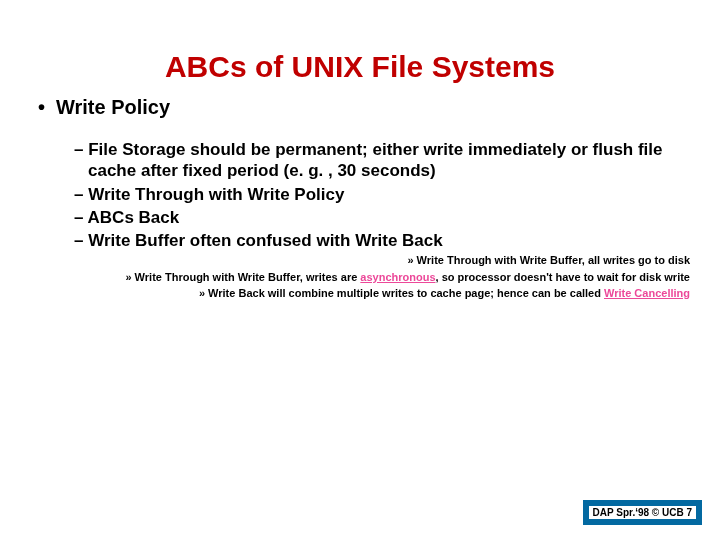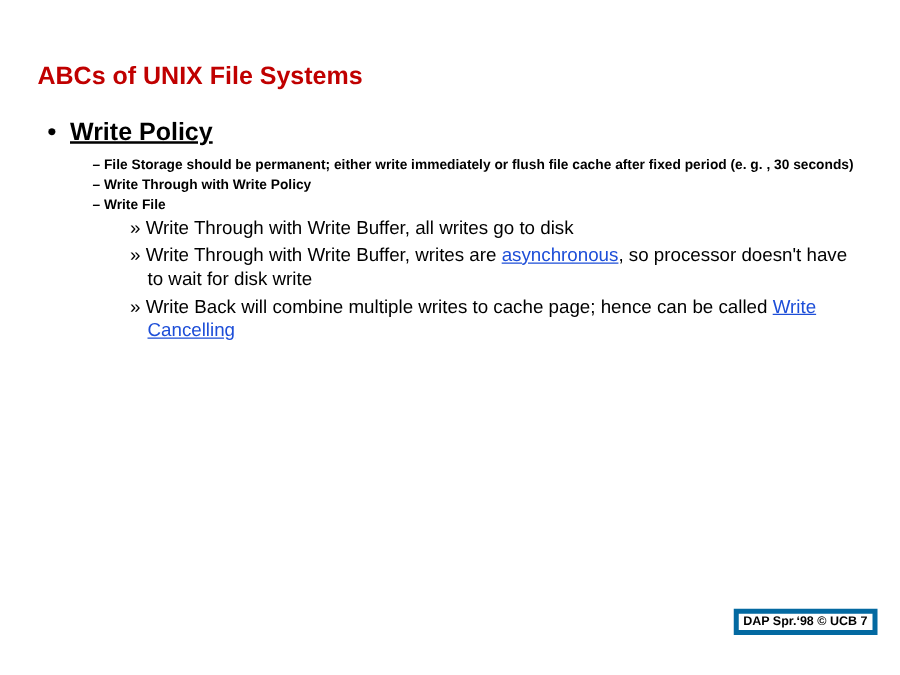--- a/index.html
+++ b/index.html
@@ -1,39 +1,40 @@
 <!DOCTYPE html>
 <html><head>
 <meta charset="utf-8">
 <style>
   * { margin: 0; padding: 0; box-sizing: border-box; }
   html, body { width: 720px; height: 540px; background: #fff; font-family: Arial, Helvetica, sans-serif; color: #000; }
   .slide { width: 720px; height: 540px; position: relative; padding: 50px 30px 0 30px; }
-  .title { color: #c00000; font-size: 20px; font-weight: bold; text-align: left; margin-bottom: 22px; }
-  .l1 { font-size: 20px; font-weight: bold; margin-left: 8px; margin-bottom: 8px; text-decoration: underline; }
+  .title { color: #c00000; font-size: 30px; font-weight: bold; text-align: center; margin-bottom: 12px; }
+  .l1 { font-size: 20px; font-weight: bold; margin-left: 8px; margin-bottom: 20px; }
   .l1 .bullet { display: inline-block; width: 18px; }
-  .l2 { font-size: 11px; font-weight: bold; margin-left: 58px; text-indent: -14px; line-height: 1.25; margin-bottom: 2px; }
-  .l3 { font-size: 15px; font-weight: normal; margin-left: 88px; text-indent: -14px; line-height: 1.3; margin-bottom: 2px; }
-  .us { text-decoration: underline; color: #1d4ed8; }
-  .footer { position: absolute; right: 18px; bottom: 32px; border: 4px solid #0369a1; padding: 1px 4px; font-size: 10px; font-weight: bold; white-space: nowrap; }
+  .l2 { font-size: 17px; font-weight: bold; margin-left: 58px; text-indent: -14px; line-height: 1.25; margin-bottom: 2px; }
+  .l3 { font-size: 11px; font-weight: bold; margin-left: 88px; text-indent: -14px; line-height: 1.3; margin-bottom: 2px; text-align: right; }
+  .us { text-decoration: underline; color: #ec4899; }
+  .footer { position: absolute; right: 18px; bottom: 15px; border: 6px solid #0369a1; padding: 1px 4px; font-size: 10px; font-weight: bold; white-space: nowrap; }
 </style>
 </head>
 <body>
 
 <div class="slide">
 
   <div class="title">ABCs of UNIX File Systems</div>
 
   <div class="l1">
     <span class="bullet">•</span><span>Write Policy</span>
   </div>
 
   <div class="l2">– File Storage should be permanent; either write immediately or flush file cache after fixed period (e. g. , 30 seconds)</div>
   <div class="l2">– Write Through with Write Policy</div>
-  <div class="l2">– Write File</div>
+  <div class="l2">– ABCs Back</div>
+  <div class="l2">– Write Buffer often confused with Write Back</div>
 
   <div class="l3">» Write Through with Write Buffer, all writes go to disk</div>
   <div class="l3">
     <span>» Write Through with Write Buffer, writes are </span><span class="us">asynchronous</span><span>, so processor doesn't have to wait for disk write</span>
   </div>
   <div class="l3">
     <span>» Write Back will combine multiple writes to cache page; hence can be called </span><span class="us">Write Cancelling</span>
   </div>
 
   <div class="footer">DAP Spr.‘98 © UCB 7</div>

